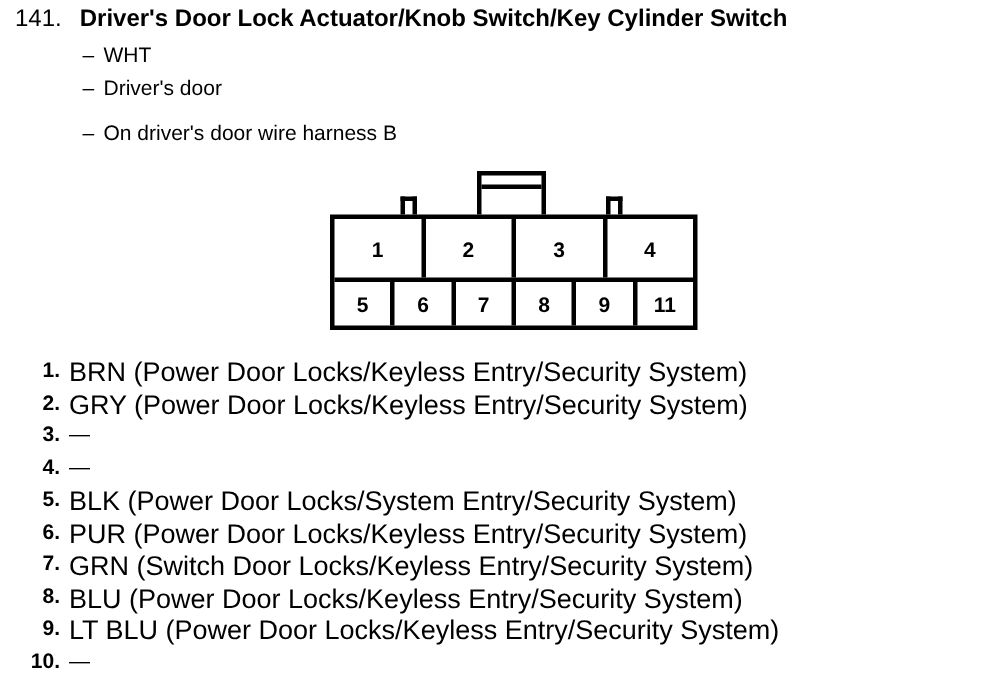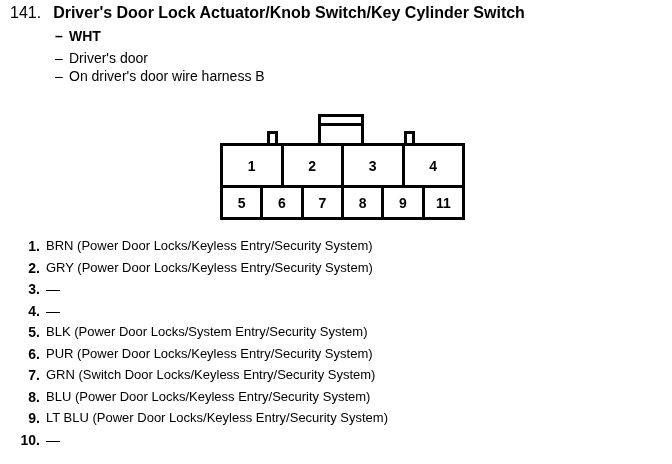--- a/index.html
+++ b/index.html
@@ -45,23 +45,23 @@
     position: absolute;
     left: 55px;
     font-size: 14px;
     font-weight: normal;
     white-space: nowrap;
   }
   .sub-dash {
     display: inline-block;
     width: 14px;
   }
-  #sub-1 { top: 28px; font-weight: bold; }
+  #sub-1 { top: 28px; }
   #sub-2 { top: 50px; }
-  #sub-3 { top: 68px; }
+  #sub-3 { top: 80px; }
 
   
   #connector-diagram {
     position: absolute;
     left: 218px;
     top: 112px;
     width: 252px;
     height: 112px;
   }
   
@@ -174,21 +174,21 @@
     top: 0;
     width: 40px;
     text-align: right;
     font-size: 14px;
     font-weight: bold;
   }
   .pin-desc {
     position: absolute;
     left: 46px;
     top: 0;
-    font-size: 13px;
+    font-size: 18px;
     font-weight: normal;
   }
   .pin-desc.empty {
     font-size: 14px;
   }
 </style>
 </head>
 <body>
 
 <div id="header-block">

